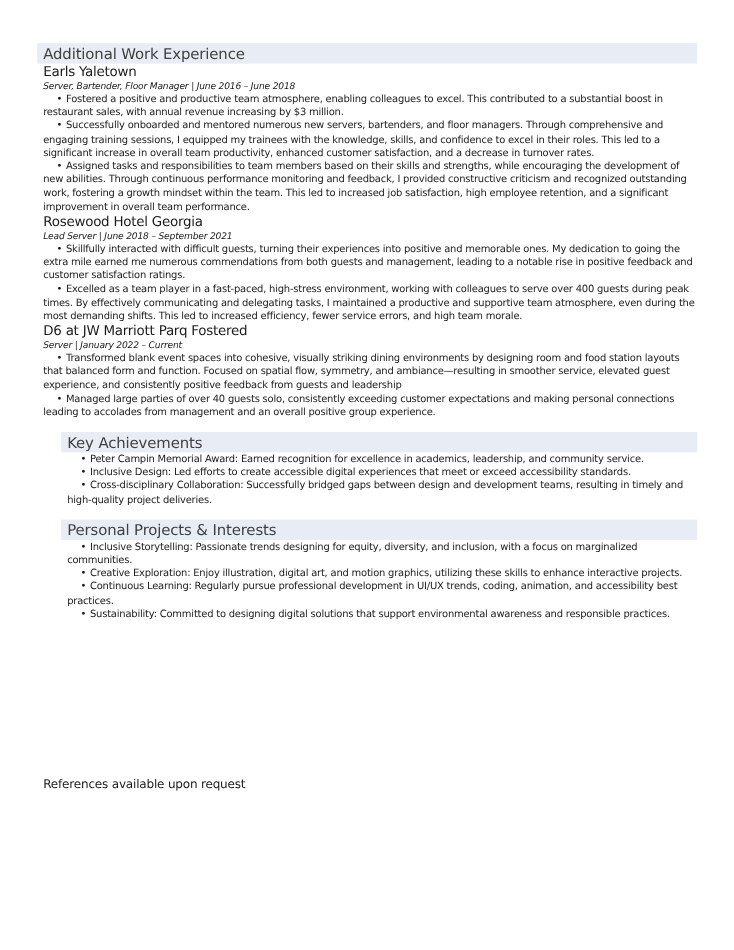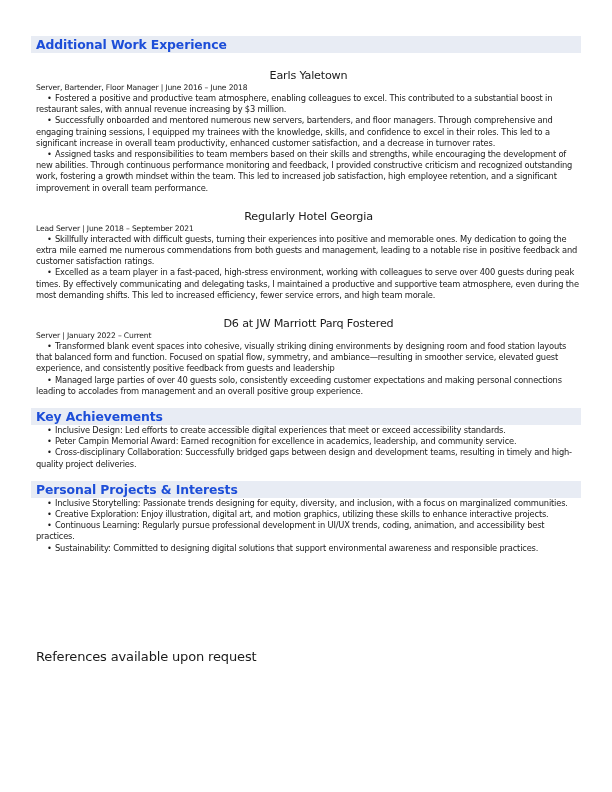--- a/index.html
+++ b/index.html
@@ -1,72 +1,72 @@
 <!DOCTYPE html>
 <html><head>
 <meta charset="utf-8">
 <style>
   html, body { margin: 0; padding: 0; background: #ffffff; }
   body { width: 612px; height: 792px; position: relative; overflow: hidden;
          font-family: "DejaVu Sans", sans-serif; color: #1a1a1a; }
   .page { position: absolute; left: 31px; top: 36px; width: 550px; }
   .section-header { background: #e8ecf4; height: 17px; line-height: 17px;
-                    padding-left: 5px; font-size: 12.4px; font-weight: 700;
-                    color: #1d4ed8; letter-spacing: -0.1px; }
-  .job-title { font-size: 11.2px; margin-top: 16px; margin-left: 5px; line-height: 13px; letter-spacing: -0.2px; text-align: center; }
-  .job-meta { font-size: 7.6px; margin-left: 5px; line-height: 11px; letter-spacing: -0.15px; }
+                    padding-left: 5px; font-size: 12.4px; font-weight: 400;
+                    color: #404040; letter-spacing: -0.1px; }
+  .job-title { font-size: 11.2px; margin-top: 0; margin-left: 5px; line-height: 13px; letter-spacing: -0.2px; }
+  .job-meta { font-size: 7.6px; margin-left: 5px; line-height: 11px; letter-spacing: -0.15px; font-style: italic; }
   ul.bullets { list-style: none; margin: 0; padding: 0 0 0 5px; }
   ul.bullets li { font-size: 8.3px; line-height: 11.2px; letter-spacing: -0.18px; text-indent: 11px; }
   ul.bullets li .dot { display: inline-block; width: 8px; text-indent: 0; }
-  .section-block { margin-top: 11px; }
+  .section-block { margin-top: 11px; margin-left: 20px; }
   .section-body { margin-top: 5px; }
-  .footer-note { position: absolute; left: 36px; top: 649px; font-size: 13px; letter-spacing: -0.15px; }
+  .footer-note { position: absolute; left: 36px; top: 649px; font-size: 10px; letter-spacing: -0.15px; }
 </style>
 </head>
 <body>
 
 <div class="page">
 
   <div>
     <div class="section-header">Additional Work Experience</div>
 
     <div>
       <div class="job-title">Earls Yaletown</div>
       <div class="job-meta">Server, Bartender, Floor Manager | June 2016 – June 2018</div>
       <ul class="bullets">
         <li><span class="dot">•</span><span>Fostered a positive and productive team atmosphere, enabling colleagues to excel. This contributed to a substantial boost in restaurant sales, with annual revenue increasing by $3 million.</span></li>
         <li><span class="dot">•</span><span>Successfully onboarded and mentored numerous new servers, bartenders, and floor managers. Through comprehensive and engaging training sessions, I equipped my trainees with the knowledge, skills, and confidence to excel in their roles. This led to a significant increase in overall team productivity, enhanced customer satisfaction, and a decrease in turnover rates.</span></li>
         <li><span class="dot">•</span><span>Assigned tasks and responsibilities to team members based on their skills and strengths, while encouraging the development of new abilities. Through continuous performance monitoring and feedback, I provided constructive criticism and recognized outstanding work, fostering a growth mindset within the team. This led to increased job satisfaction, high employee retention, and a significant improvement in overall team performance.</span></li>
       </ul>
     </div>
 
     <div>
-      <div class="job-title">Regularly Hotel Georgia</div>
+      <div class="job-title">Rosewood Hotel Georgia</div>
       <div class="job-meta">Lead Server | June 2018 – September 2021</div>
       <ul class="bullets">
         <li><span class="dot">•</span><span>Skillfully interacted with difficult guests, turning their experiences into positive and memorable ones. My dedication to going the extra mile earned me numerous commendations from both guests and management, leading to a notable rise in positive feedback and customer satisfaction ratings.</span></li>
         <li><span class="dot">•</span><span>Excelled as a team player in a fast-paced, high-stress environment, working with colleagues to serve over 400 guests during peak times. By effectively communicating and delegating tasks, I maintained a productive and supportive team atmosphere, even during the most demanding shifts. This led to increased efficiency, fewer service errors, and high team morale.</span></li>
       </ul>
     </div>
 
     <div>
       <div class="job-title">D6 at JW Marriott Parq Fostered</div>
       <div class="job-meta">Server | January 2022 – Current</div>
       <ul class="bullets">
         <li><span class="dot">•</span><span>Transformed blank event spaces into cohesive, visually striking dining environments by designing room and food station layouts that balanced form and function. Focused on spatial flow, symmetry, and ambiance—resulting in smoother service, elevated guest experience, and consistently positive feedback from guests and leadership</span></li>
         <li><span class="dot">•</span><span>Managed large parties of over 40 guests solo, consistently exceeding customer expectations and making personal connections leading to accolades from management and an overall positive group experience.</span></li>
       </ul>
     </div>
   </div>
 
   <div class="section-block">
     <div class="section-header">Key Achievements</div>
     <ul class="bullets section-body">
+      <li><span class="dot">•</span><span>Peter Campin Memorial Award: Earned recognition for excellence in academics, leadership, and community service.</span></li>
       <li><span class="dot">•</span><span>Inclusive Design: Led efforts to create accessible digital experiences that meet or exceed accessibility standards.</span></li>
-      <li><span class="dot">•</span><span>Peter Campin Memorial Award: Earned recognition for excellence in academics, leadership, and community service.</span></li>
       <li><span class="dot">•</span><span>Cross-disciplinary Collaboration: Successfully bridged gaps between design and development teams, resulting in timely and high-quality project deliveries.</span></li>
     </ul>
   </div>
 
   <div class="section-block">
     <div class="section-header">Personal Projects &amp; Interests</div>
     <ul class="bullets section-body">
       <li><span class="dot">•</span><span>Inclusive Storytelling: Passionate trends designing for equity, diversity, and inclusion, with a focus on marginalized communities.</span></li>
       <li><span class="dot">•</span><span>Creative Exploration: Enjoy illustration, digital art, and motion graphics, utilizing these skills to enhance interactive projects.</span></li>
       <li><span class="dot">•</span><span>Continuous Learning: Regularly pursue professional development in UI/UX trends, coding, animation, and accessibility best practices.</span></li>

